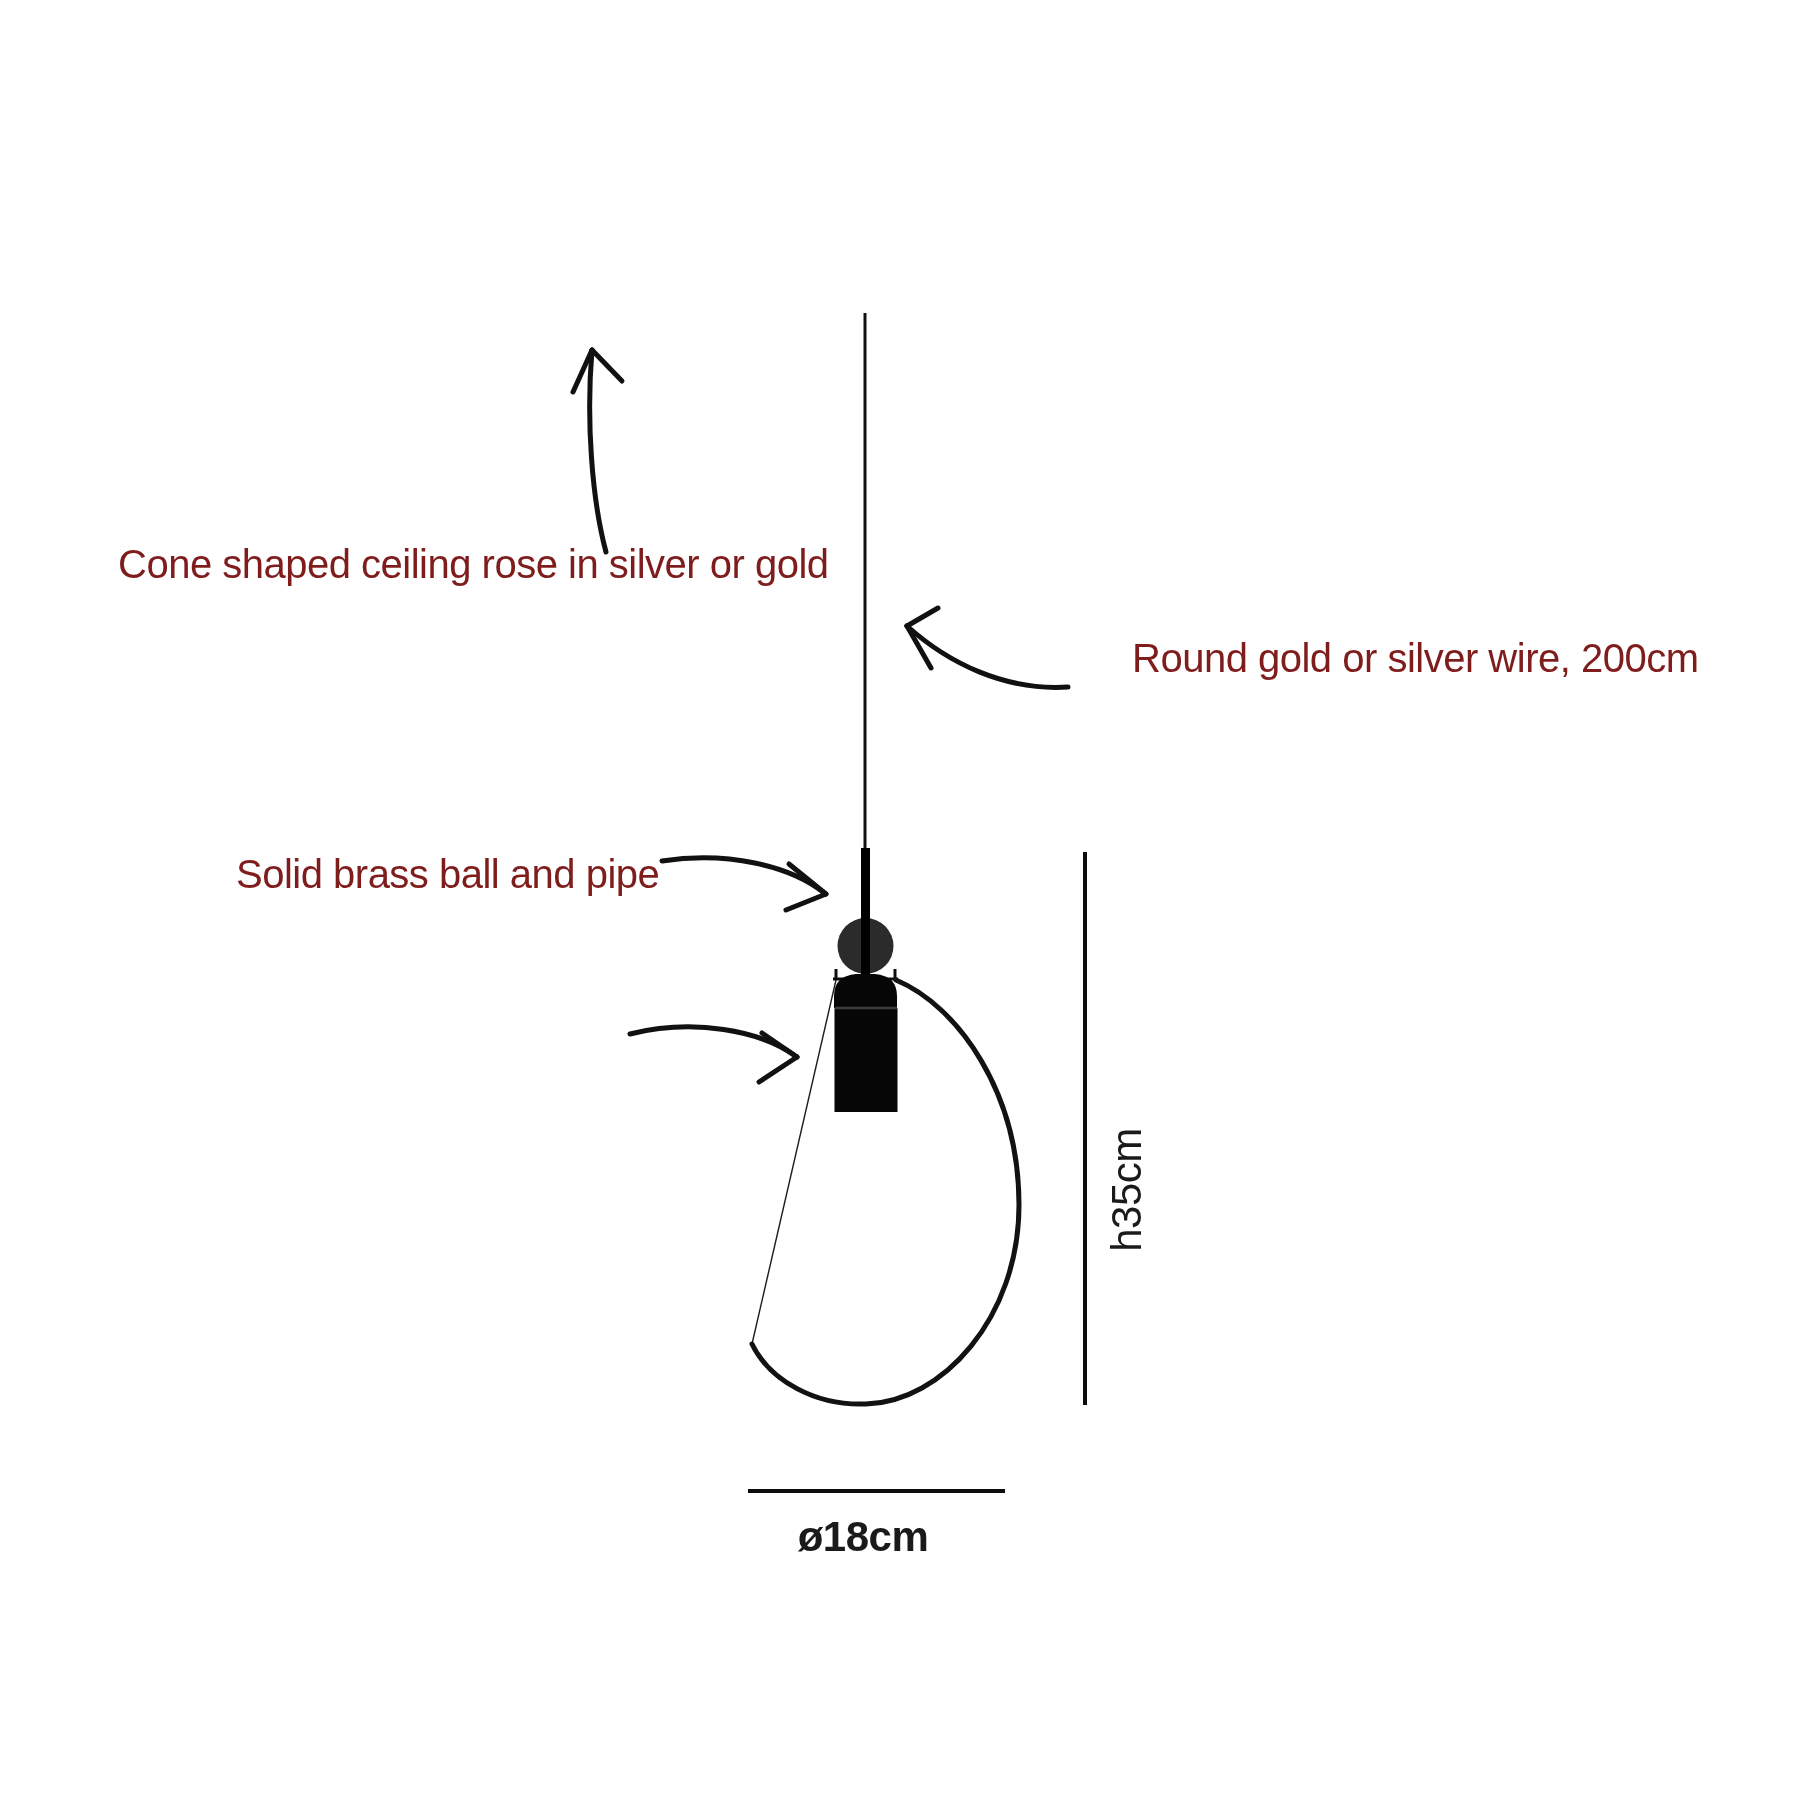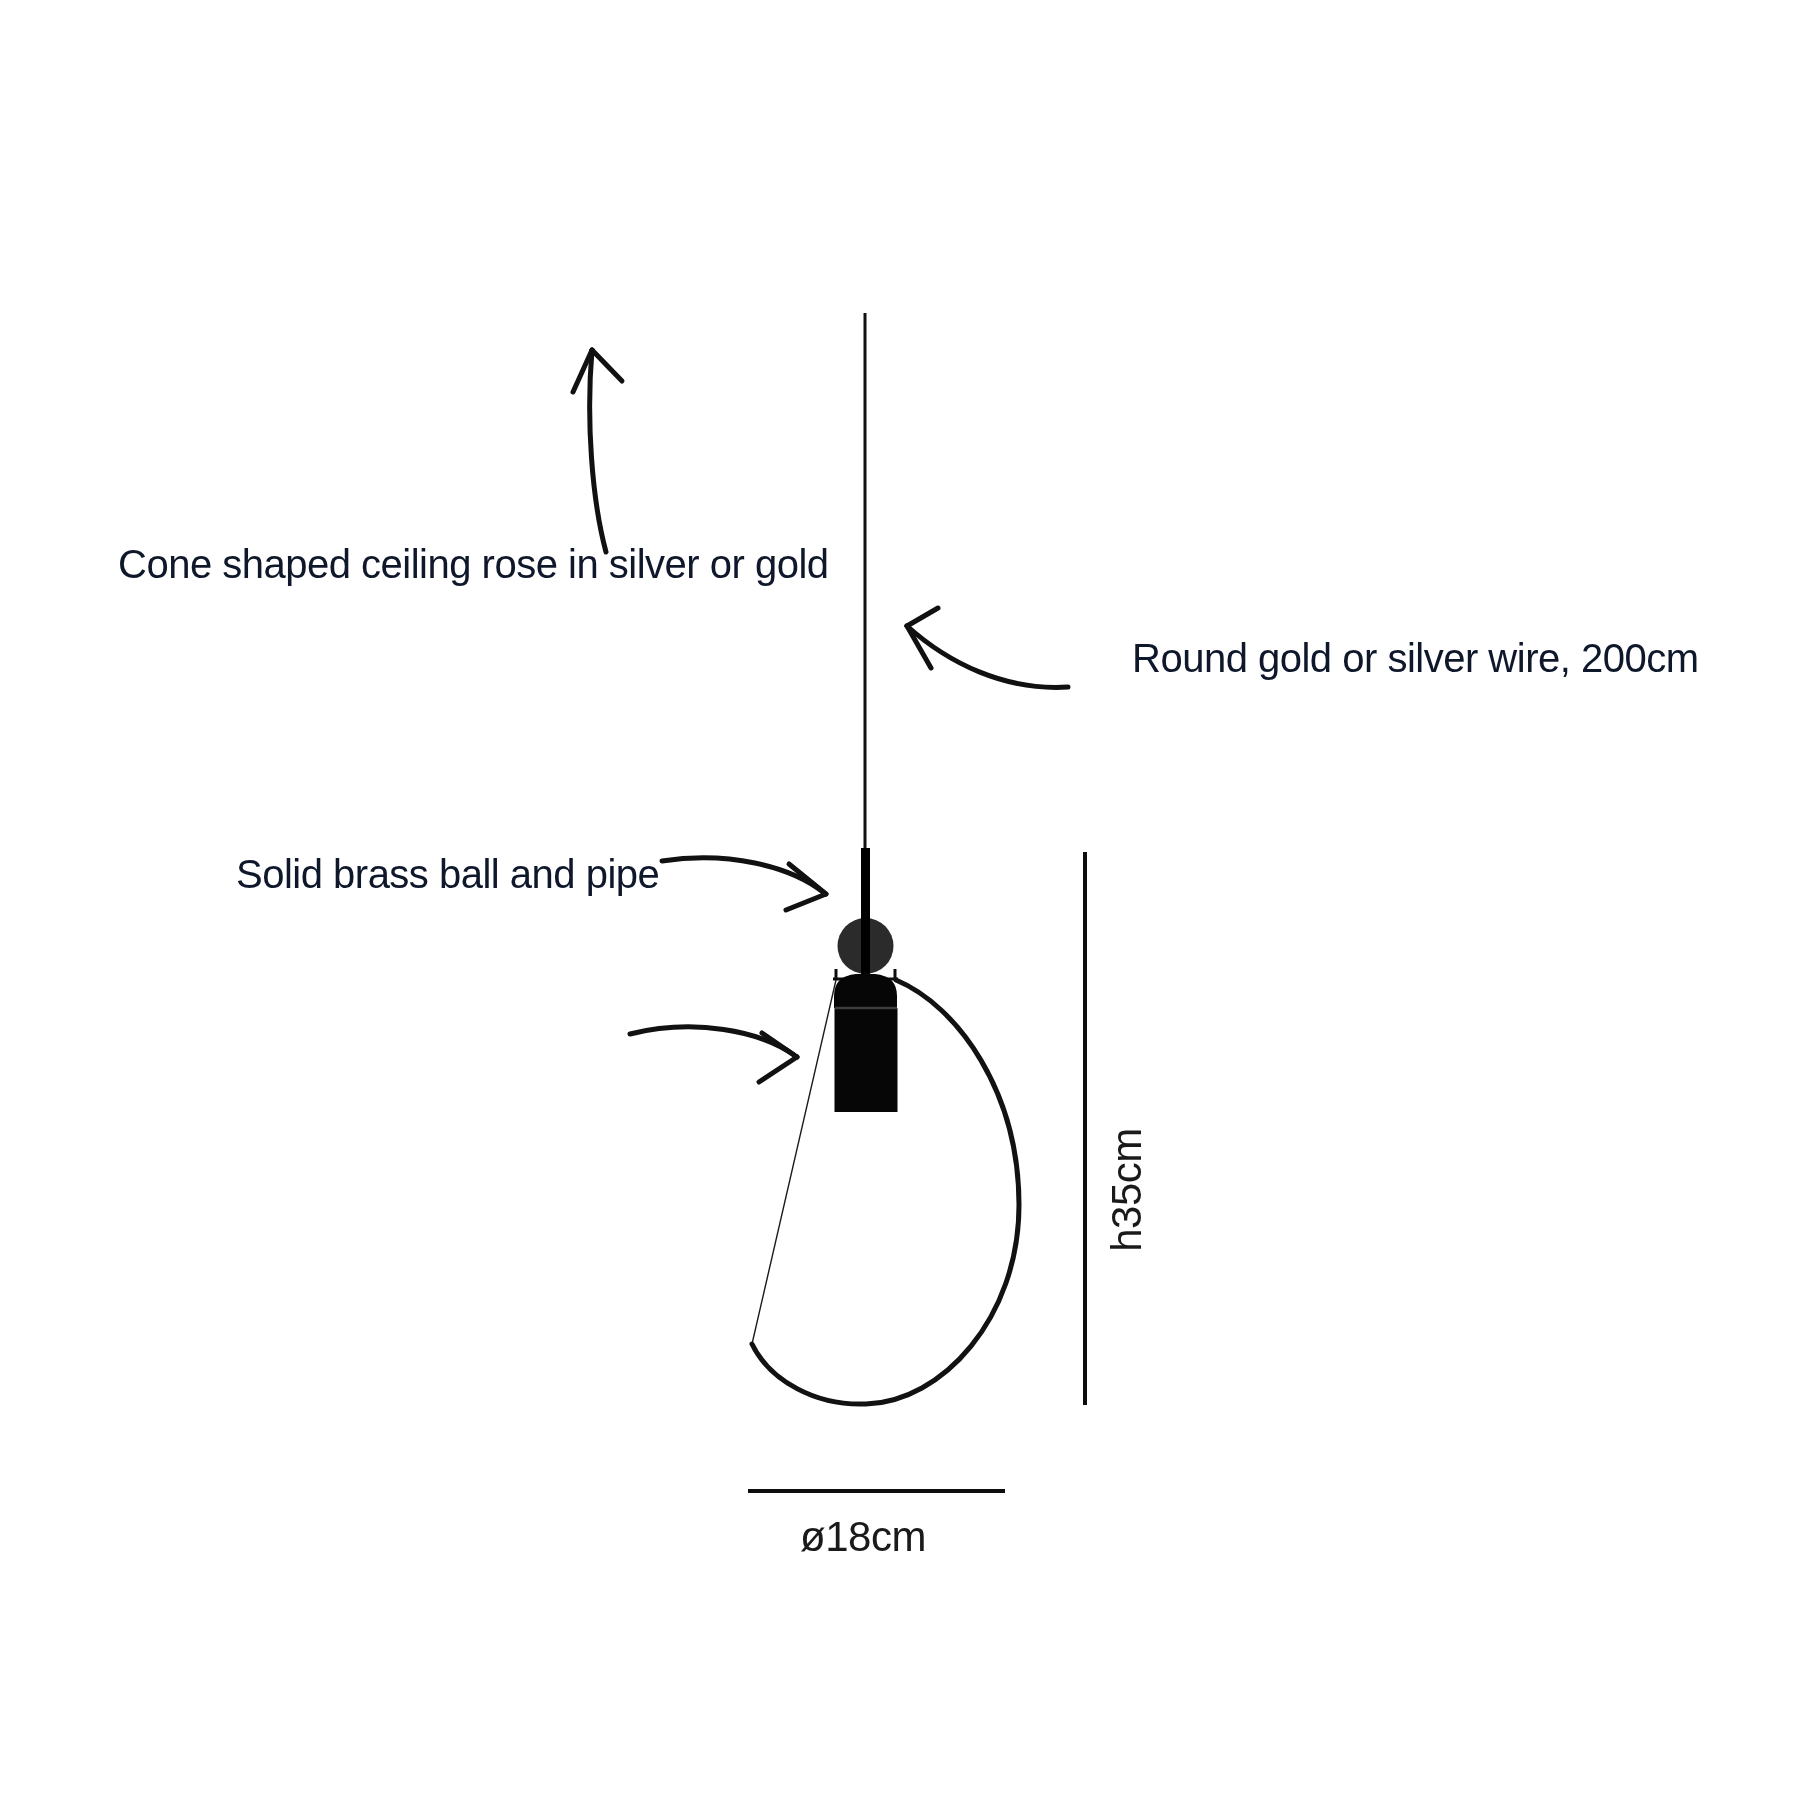--- a/index.html
+++ b/index.html
@@ -23,21 +23,21 @@
     width: 1800px;
     height: 1800px;
   }
   .label {
     position: absolute;
     font-size: 40px;
     font-weight: 300;
     letter-spacing: -0.5px;
     line-height: 48px;
     white-space: nowrap;
-    color: #0f172a;
+    color: #7f1d1d;
   }
   .label-ceiling-rose { left: 118px; top: 540px; }
   .label-wire        { left: 1088px; top: 634px; margin-left: 44px; }
   .label-brass       { left: 236px;  top: 850px; }
   .label-bulb        { left: 157px;  top: 1028px; }
   .dim-text {
     position: absolute;
     font-size: 42px;
     font-weight: 300;
     letter-spacing: -0.5px;
@@ -47,20 +47,21 @@
   }
   .dim-height {
     left: 1127px;
     top: 1190px;
     transform: translate(-50%, -50%) rotate(-90deg);
   }
   .dim-diameter {
     left: 863px;
     top: 1513px;
     transform: translateX(-50%);
+    font-weight: bold;
   }
 </style>
 </head>
 <body>
 
 <div class="canvas">
 
   <svg class="artwork" viewBox="0 0 1800 1800">
 
     <line x1="865" y1="313" x2="865" y2="850" stroke="#111111" stroke-width="3"></line>

